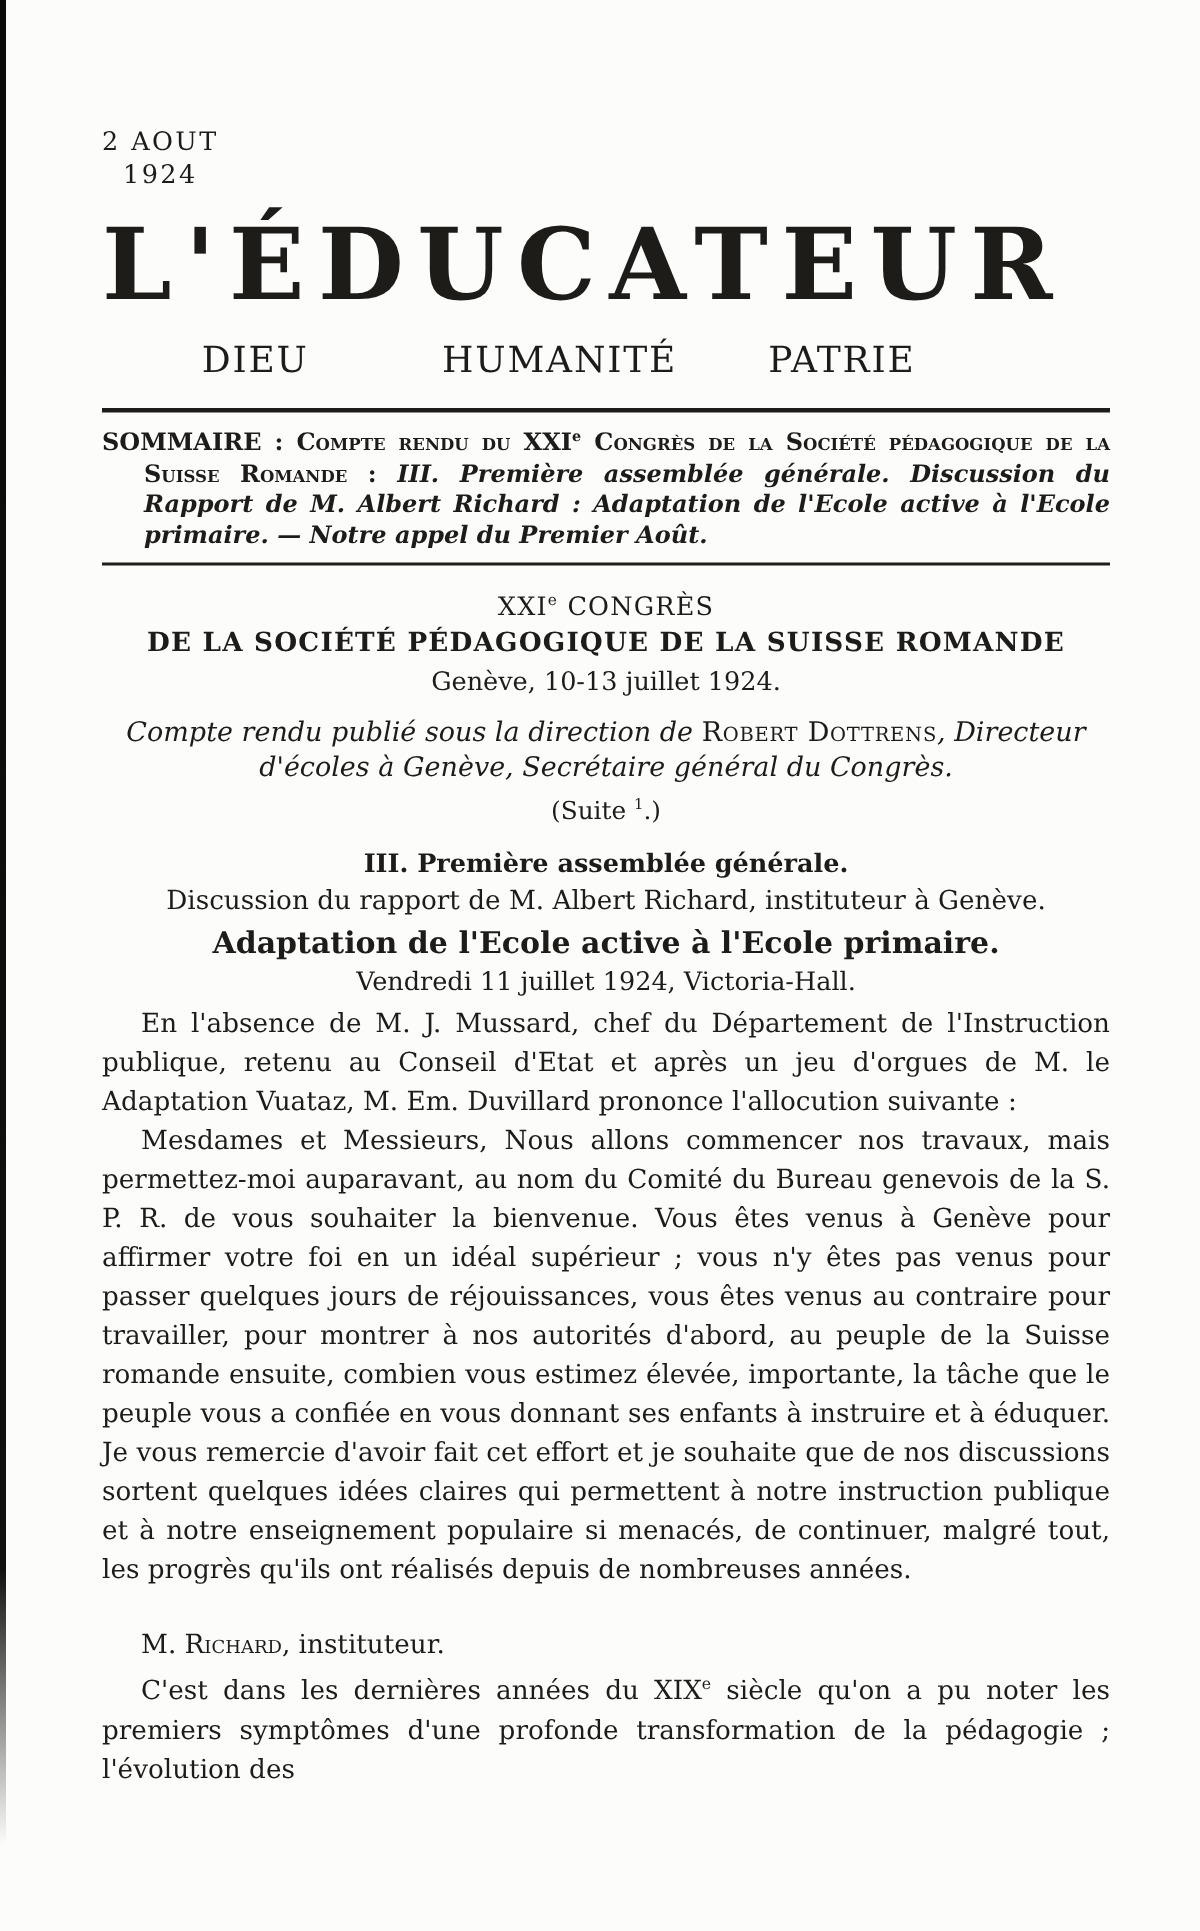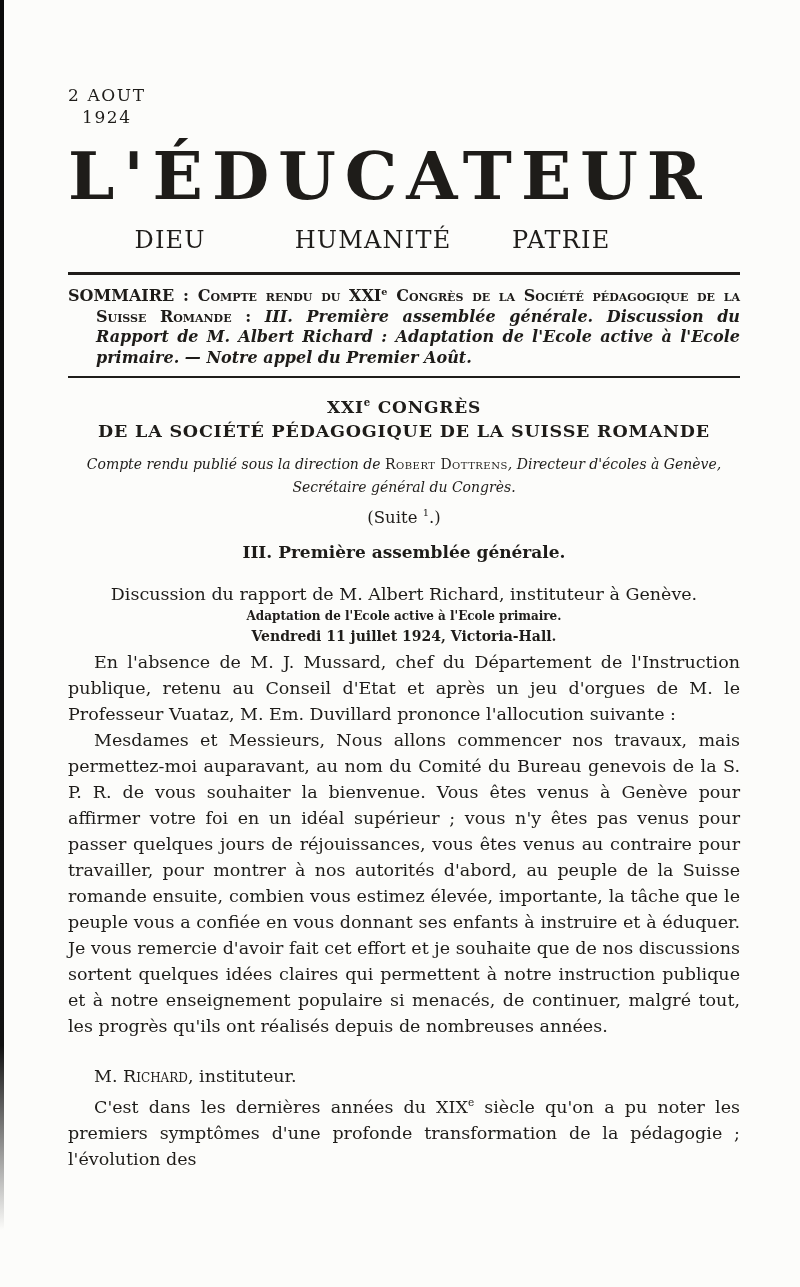--- a/index.html
+++ b/index.html
@@ -41,33 +41,33 @@
     margin:7px 0 8px 0;
     font-size:16px; line-height:20.5px;
     text-align:justify;
     padding-left:28px; text-indent:-28px;font-weight:bold;
   }
   .sc { font-variant:small-caps; }
   .it { font-style:italic; }
   .summary sup { font-size:0.6em; }
   
   .center { text-align:center; }
-  .congress-title { margin-top:18px; font-size:17px; font-weight:bold; letter-spacing:0.8px; }
+  .congress-title { margin-top:18px; font-size:17px; font-weight:normal; letter-spacing:0.8px; }
   .congress-title sup { font-size:0.6em; }
   .congress-sub   { margin-top:4px; font-size:17.5px; font-weight:bold; letter-spacing:0.8px; }
   .place-date     { margin-top:6px; font-size:17px; }
-  .credit         { margin-top:12px; font-size:14px; line-height:23px; font-style:italic; }
+  .credit         { margin-top:12px; font-size:18px; line-height:23px; font-style:italic; }
   .credit .name   { font-style:normal; font-variant:small-caps; letter-spacing:0.5px; }
   .suite          { margin-top:8px; font-size:16.5px; }
   .suite sup      { font-size:0.6em; }
   
   .sec-heading    { margin-top:16px; font-size:17px; font-weight:bold; }
-  .sec-line       { margin-top:22px; font-size:17.5px; }
-  .sec-subheading { margin-top:5px; font-size:12px; font-weight:bold; }
-  .sec-dateline   { margin-top:5px; font-size:14px;font-weight:bold; }
+  .sec-line       { margin-top:5px; font-size:17.5px; }
+  .sec-subheading { margin-top:5px; font-size:20px; font-weight:bold; }
+  .sec-dateline   { margin-top:5px; font-size:17px; }
   
   .bodytext { margin-top:5px; font-size:17.5px; line-height:26px; text-align:justify; }
   .bodytext p { margin:0; text-indent:26px; }
   .bodytext p.speaker { margin-top:24px; }
   .bodytext sup { font-size:0.6em; }
 </style>
 </head>
 <body>
 
 <div class="edge-strip"></div>
@@ -88,28 +88,29 @@
     <span class="m-center">HUMANITÉ</span>
     <span class="m-right">PATRIE</span>
   </div>
 
   <hr class="rule-thick">
   <p class="summary"><span class="sc">SOMMAIRE : </span><span class="sc">Compte rendu du XXI</span><sup>e</sup><span class="sc"> Congrès de la Société pédagogique de la Suisse Romande : </span><span class="it">III. Première assemblée générale. Discussion du Rapport de M. Albert Richard : Adaptation de l'Ecole active à l'Ecole primaire. — Notre appel du Premier Août.</span></p>
   <hr class="rule-thin">
 
   <div class="center congress-title"><span>XXI</span><sup>e</sup><span> CONGRÈS</span></div>
   <div class="center congress-sub">DE LA SOCIÉTÉ PÉDAGOGIQUE DE LA SUISSE ROMANDE</div>
+  <div class="center place-date">Genève, 10-13 juillet 1924.</div>
   <div class="center credit"><span>Compte rendu publié sous la direction de </span><span class="name">Robert Dottrens</span><span>, Directeur d'écoles à Genève, Secrétaire général du Congrès.</span></div>
   <div class="center suite"><span>(Suite </span><sup>1</sup><span>.)</span></div>
 
   <div class="center sec-heading">III. Première assemblée générale.</div>
   <div class="center sec-line">Discussion du rapport de M. Albert Richard, instituteur à Genève.</div>
   <div class="center sec-subheading">Adaptation de l'Ecole active à l'Ecole primaire.</div>
   <div class="center sec-dateline">Vendredi 11 juillet 1924, Victoria-Hall.</div>
 
   <div class="bodytext">
-    <p>En l'absence de M. J. Mussard, chef du Département de l'Instruction publique, retenu au Conseil d'Etat et après un jeu d'orgues de M. le Professeur Vuataz, M. Em. Duvillard prononce l'allocution suivante :</p>
+    <p>En l'absence de M. J. Mussard, chef du Département de l'Instruction publique, retenu au Conseil d'Etat et après un jeu d'orgues de M. le Adaptation Vuataz, M. Em. Duvillard prononce l'allocution suivante :</p>
     <p>Mesdames et Messieurs, Nous allons commencer nos travaux, mais permettez-moi auparavant, au nom du Comité du Bureau genevois de la S. P. R. de vous souhaiter la bienvenue. Vous êtes venus à Genève pour affirmer votre foi en un idéal supérieur ; vous n'y êtes pas venus pour passer quelques jours de réjouissances, vous êtes venus au contraire pour travailler, pour montrer à nos autorités d'abord, au peuple de la Suisse romande ensuite, combien vous estimez élevée, importante, la tâche que le peuple vous a confiée en vous donnant ses enfants à instruire et à éduquer. Je vous remercie d'avoir fait cet effort et je souhaite que de nos discussions sortent quelques idées claires qui permettent à notre instruction publique et à notre enseignement populaire si menacés, de continuer, malgré tout, les progrès qu'ils ont réalisés depuis de nombreuses années.</p>
     <p class="speaker"><span>M. </span><span class="sc">Richard</span><span>, instituteur.</span></p>
     <p><span>C'est dans les dernières années du XIX</span><sup>e</sup><span> siècle qu'on a pu noter les premiers symptômes d'une profonde transformation de la pédagogie ; l'évolution des</span></p>
   </div>
 
 </div>
 
 </body></html>

